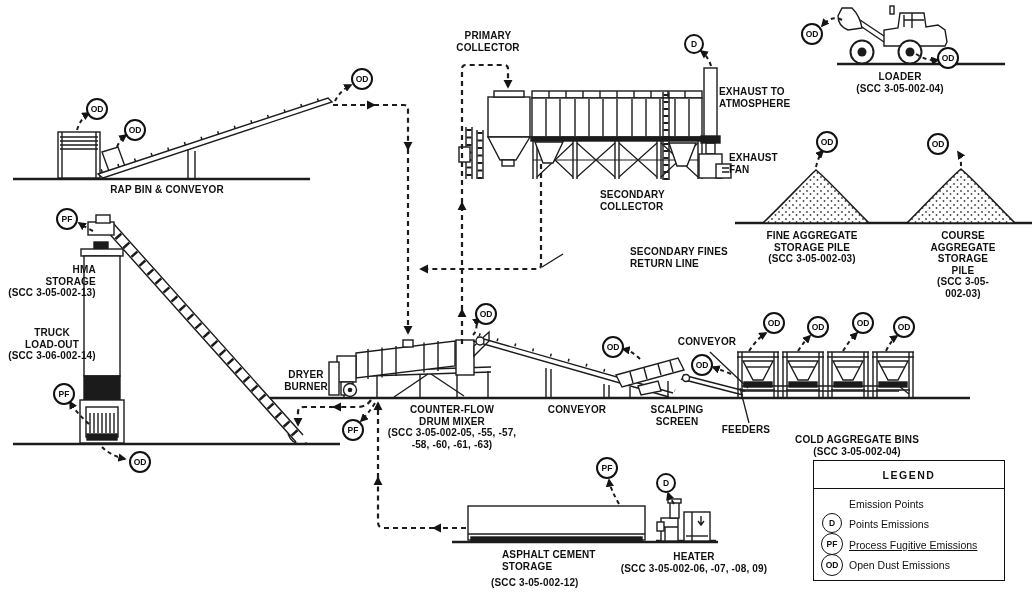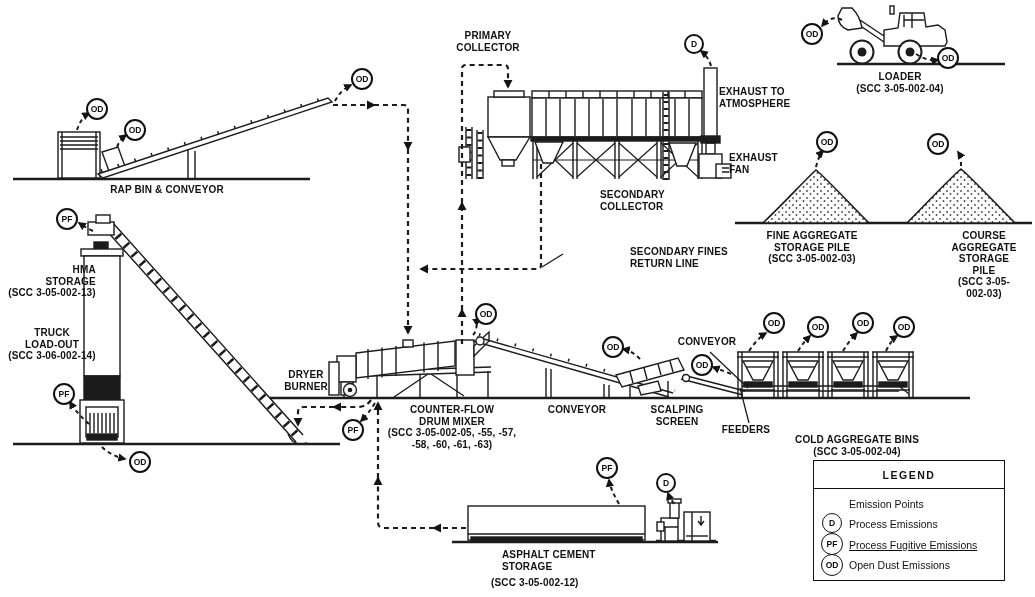--- a/index.html
+++ b/index.html
@@ -266,39 +266,41 @@
 ATMOSPHERE</div>
 <div class="lbl" style="left:729px; top:152px;">EXHAUST
 FAN</div>
 <div class="lbl" style="left:582px; top:246px;margin-left:48px;">SECONDARY FINES
 RETURN LINE</div>
 <div class="lbl c" style="left:900px; top:71px;">LOADER
 (SCC 3-05-002-04)</div>
 <div class="lbl c" style="left:812px; top:230px;">FINE AGGREGATE
 STORAGE PILE
 (SCC 3-05-002-03)</div>
-<div class="lbl c" style="left:963px; top:230px;margin-left:21px;">COURSE AGGREGATE
+<div class="lbl c" style="left:963px; top:230px;">COURSE AGGREGATE
 STORAGE PILE
 (SCC 3-05-002-03)</div>
 <div class="lbl c" style="left:306px; top:369px;">DRYER
 BURNER</div>
 <div class="lbl c" style="left:452px; top:404px;">COUNTER-FLOW
 DRUM MIXER
 (SCC 3-05-002-05, -55, -57,
 -58, -60, -61, -63)</div>
 <div class="lbl c" style="left:577px; top:404px;">CONVEYOR</div>
 <div class="lbl c" style="left:677px; top:404px;">SCALPING
 SCREEN</div>
 <div class="lbl c" style="left:707px; top:336px;">CONVEYOR</div>
 <div class="lbl c" style="left:746px; top:424px;">FEEDERS</div>
 <div class="lbl c" style="left:857px; top:406px;margin-top:28px;">COLD AGGREGATE BINS
 (SCC 3-05-002-04)</div>
 <div class="lbl" style="left:486px; top:549px;margin-left:16px;">ASPHALT CEMENT
 STORAGE</div>
 <div class="lbl" style="left:491px; top:577px;">(SCC 3-05-002-12)</div>
+<div class="lbl c" style="left:694px; top:551px;">HEATER
+(SCC 3-05-002-06, -07, -08, 09)</div>
 
 <div class="sym" style="left:86px; top:98px;">OD</div>
 <div class="sym" style="left:124px; top:119px;">OD</div>
 <div class="sym" style="left:351px; top:68px;">OD</div>
 <div class="sym" style="left:56px; top:208px;">PF</div>
 <div class="sym" style="left:53px; top:383px;">PF</div>
 <div class="sym" style="left:129px; top:451px;">OD</div>
 <div class="sym" style="left:342px; top:419px;">PF</div>
 <div class="sym" style="left:475px; top:303px;">OD</div>
 <div class="sym small" style="left:684px; top:34px;">D</div>
@@ -311,21 +313,21 @@
 <div class="sym" style="left:596px; top:457px;">PF</div>
 <div class="sym small" style="left:656px; top:473px;">D</div>
 <div class="sym" style="left:801px; top:23px;">OD</div>
 <div class="sym" style="left:937px; top:47px;">OD</div>
 <div class="sym" style="left:816px; top:131px;">OD</div>
 <div class="sym" style="left:927px; top:133px;">OD</div>
 
 <div class="legend">
   <div class="legend-header">LEGEND</div>
   <div class="legend-item" style="top:37px;">Emission Points</div>
-  <div class="legend-item" style="top:57px;">Process Emissions</div>
+  <div class="legend-item" style="top:57px;">Points Emissions</div>
   <div class="legend-item" style="top:78px;text-decoration:underline;">Process Fugitive Emissions</div>
   <div class="legend-item" style="top:98px;">Open Dust Emissions</div>
   <div class="sym small" style="left:8px; top:52px;">D</div>
   <div class="sym" style="left:7px; top:72px;">PF</div>
   <div class="sym" style="left:7px; top:93px;">OD</div>
 </div>
 
 </div>
 
 </body></html>

